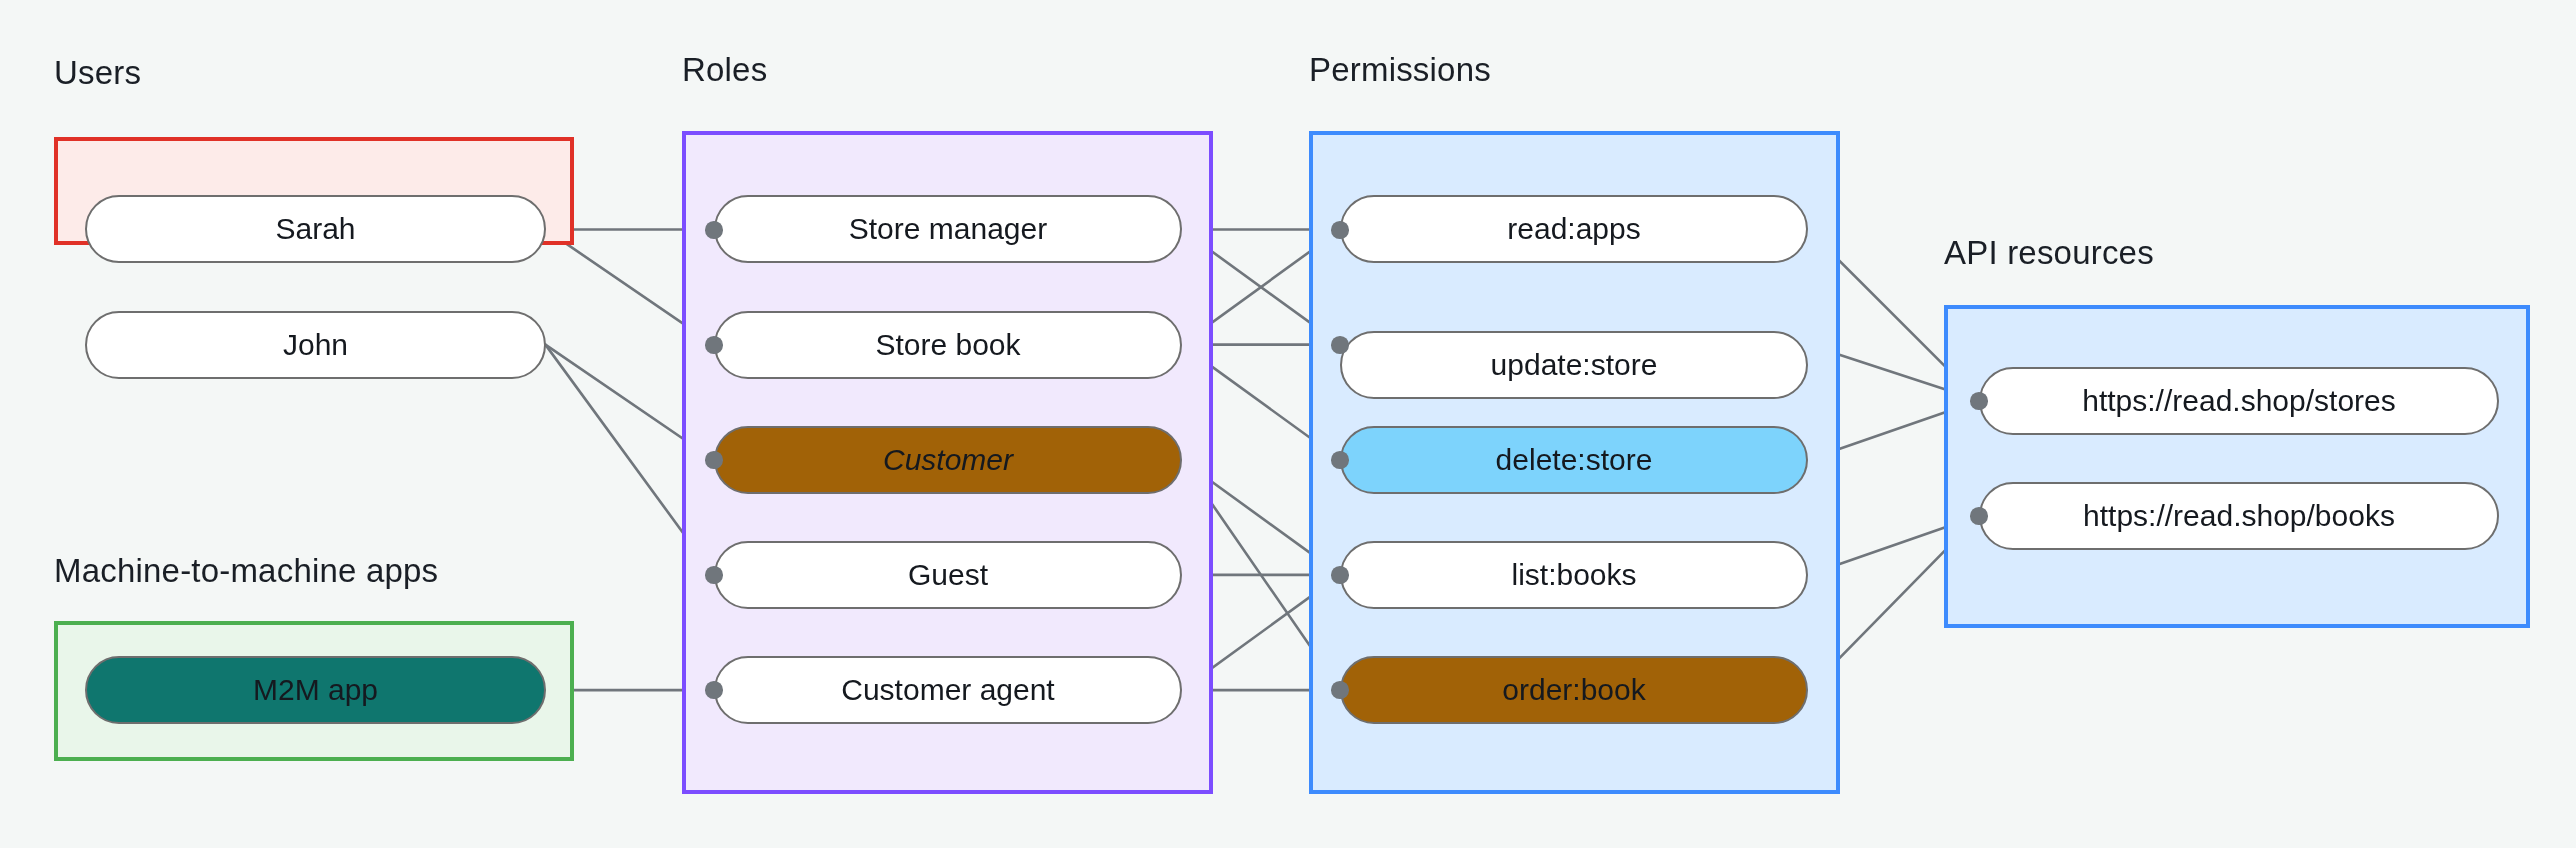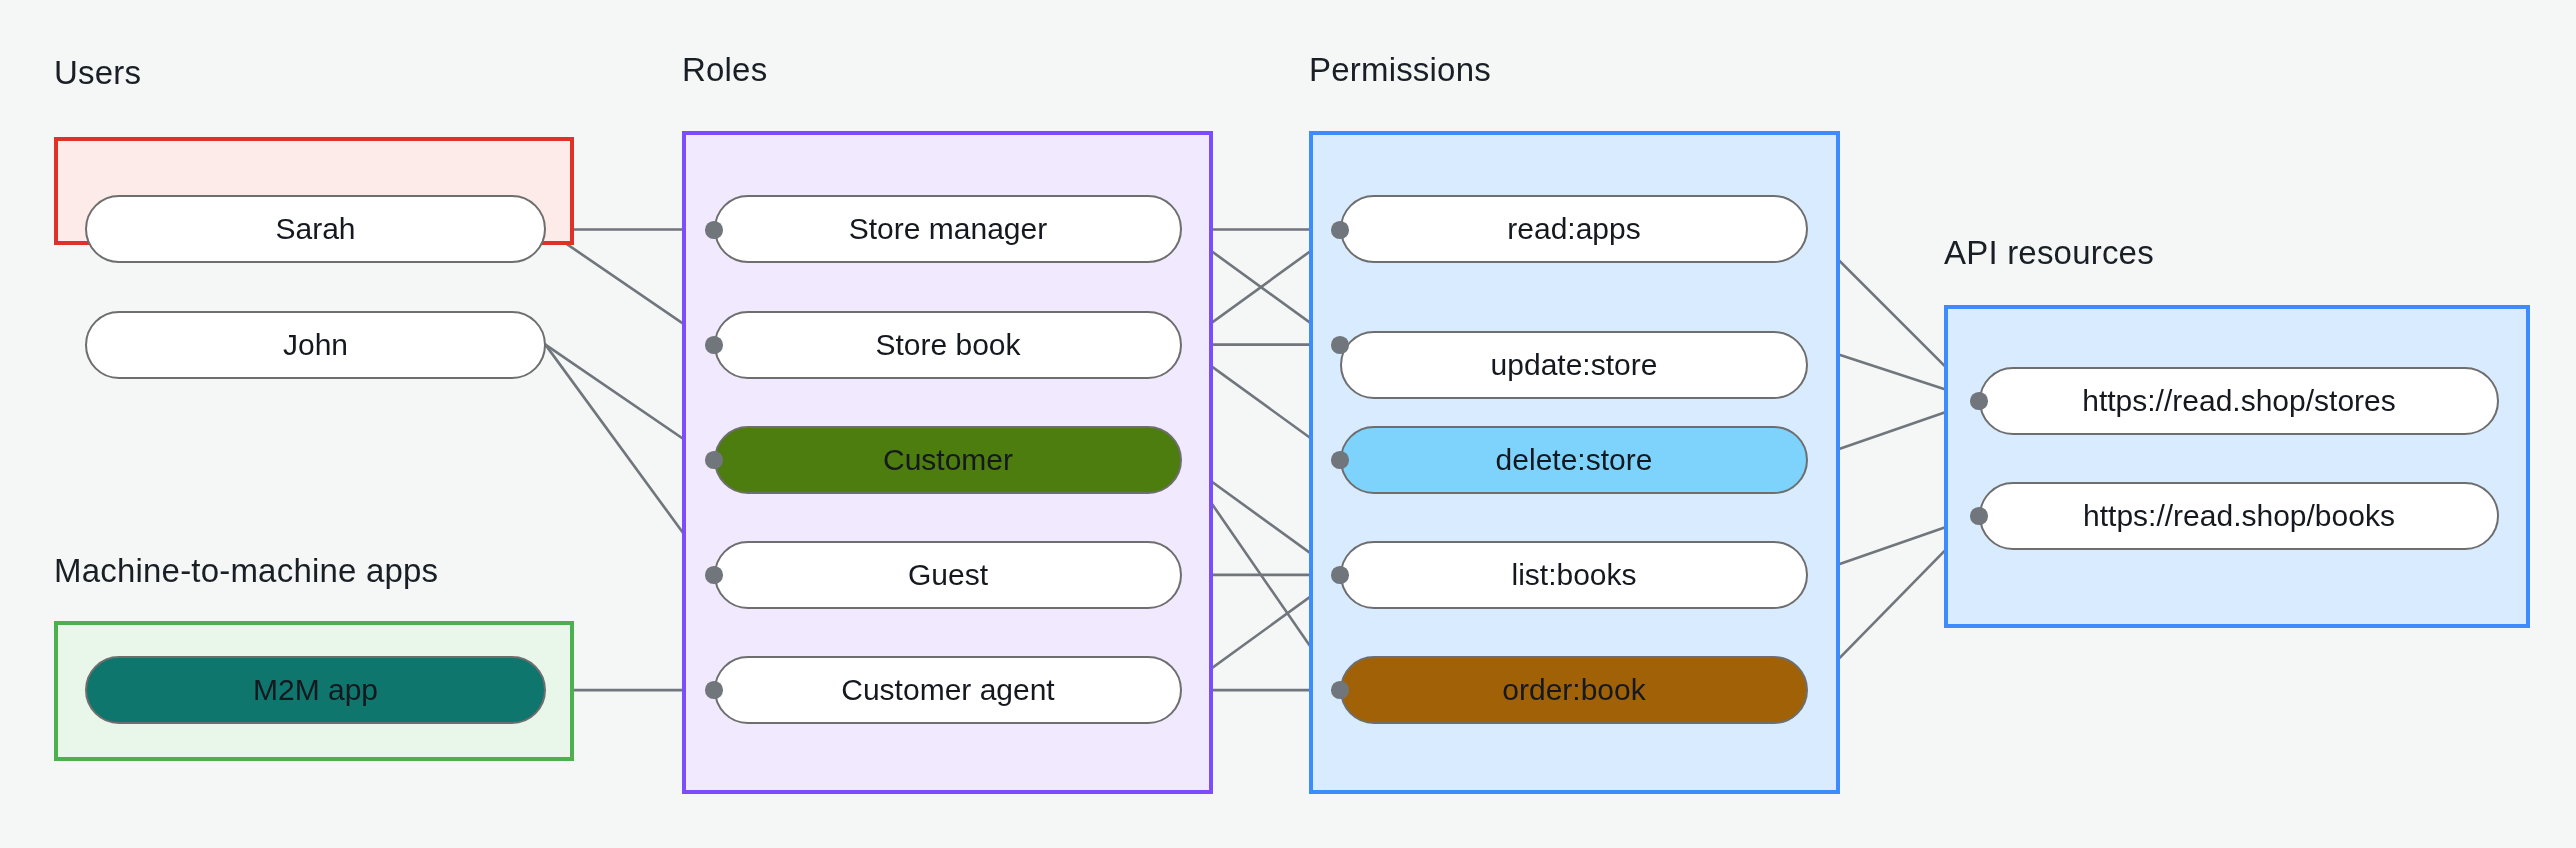--- a/index.html
+++ b/index.html
@@ -95,21 +95,21 @@
       <div class="group-box" style="left: 54px; top: 137px; width: 520px; height: 108px; border-color: rgb(224, 49, 39); background: rgb(253, 235, 233);"></div>
       <div class="node" style="left: 85px; top: 195px; width: 461px; height: 68px; border-color: rgb(110, 110, 110); background: rgb(255, 255, 255); color: rgb(21, 25, 31);">Sarah</div>
       <div class="node" style="left: 85px; top: 311px; width: 461px; height: 68px; border-color: rgb(110, 110, 110); background: rgb(255, 255, 255); color: rgb(21, 25, 31);">John</div>
       <div class="group-title" style="left: 54px; top: 552px;">Machine-to-machine apps</div>
       <div class="group-box" style="left: 54px; top: 621px; width: 520px; height: 140px; border-color: rgb(76, 175, 80); background: rgb(233, 246, 234);"></div>
       <div class="node" style="left: 85px; top: 656px; width: 461px; height: 68px; border-color: rgb(110, 110, 110); background: #0f766e; color: rgb(21, 25, 31);">M2M app</div>
       <div class="group-title" style="left: 682px; top: 51px;">Roles</div>
       <div class="group-box" style="left: 682px; top: 131px; width: 531px; height: 663px; border-color: rgb(124, 77, 255); background: rgb(241, 233, 253);"></div>
       <div class="node" style="left: 714px; top: 195px; width: 468px; height: 68px; border-color: rgb(110, 110, 110); background: rgb(255, 255, 255); color: rgb(21, 25, 31);">Store manager</div>
       <div class="node" style="left: 714px; top: 311px; width: 468px; height: 68px; border-color: rgb(110, 110, 110); background: rgb(255, 255, 255); color: rgb(21, 25, 31);">Store book</div>
-      <div class="node" style="left: 714px; top: 426px; width: 468px; height: 68px; border-color: rgb(110, 110, 110); background: #4d7c0f; color: rgb(21, 25, 31);">Customer</div>
+      <div class="node" style="left: 714px; top: 426px; width: 468px; height: 68px; border-color: rgb(110, 110, 110); background: #a16207; color: rgb(21, 25, 31); font-style: italic;">Customer</div>
       <div class="node" style="left: 714px; top: 541px; width: 468px; height: 68px; border-color: rgb(110, 110, 110); background: rgb(255, 255, 255); color: rgb(21, 25, 31);">Guest</div>
       <div class="node" style="left: 714px; top: 656px; width: 468px; height: 68px; border-color: rgb(110, 110, 110); background: rgb(255, 255, 255); color: rgb(21, 25, 31);">Customer agent</div>
       <div class="group-title" style="left: 1309px; top: 51px;">Permissions</div>
       <div class="group-box" style="left: 1309px; top: 131px; width: 531px; height: 663px; border-color: rgb(61, 139, 253); background: rgb(217, 235, 255);"></div>
       <div class="node" style="left: 1340px; top: 195px; width: 468px; height: 68px; border-color: rgb(110, 110, 110); background: rgb(255, 255, 255); color: rgb(21, 25, 31);">read:apps</div>
       <div class="node" style="left: 1340px; top: 311px; width: 468px; height: 68px; border-color: rgb(110, 110, 110); background: rgb(255, 255, 255); color: rgb(21, 25, 31); margin-top: 20px;">update:store</div>
       <div class="node" style="left: 1340px; top: 426px; width: 468px; height: 68px; border-color: rgb(110, 110, 110); background: #7dd3fc; color: rgb(21, 25, 31);">delete:store</div>
       <div class="node" style="left: 1340px; top: 541px; width: 468px; height: 68px; border-color: rgb(110, 110, 110); background: rgb(255, 255, 255); color: rgb(21, 25, 31);">list:books</div>
       <div class="node" style="left: 1340px; top: 656px; width: 468px; height: 68px; border-color: rgb(110, 110, 110); background: #a16207; color: rgb(21, 25, 31);">order:book</div>
       <div class="group-title" style="left: 1944px; top: 234px;">API resources</div>

